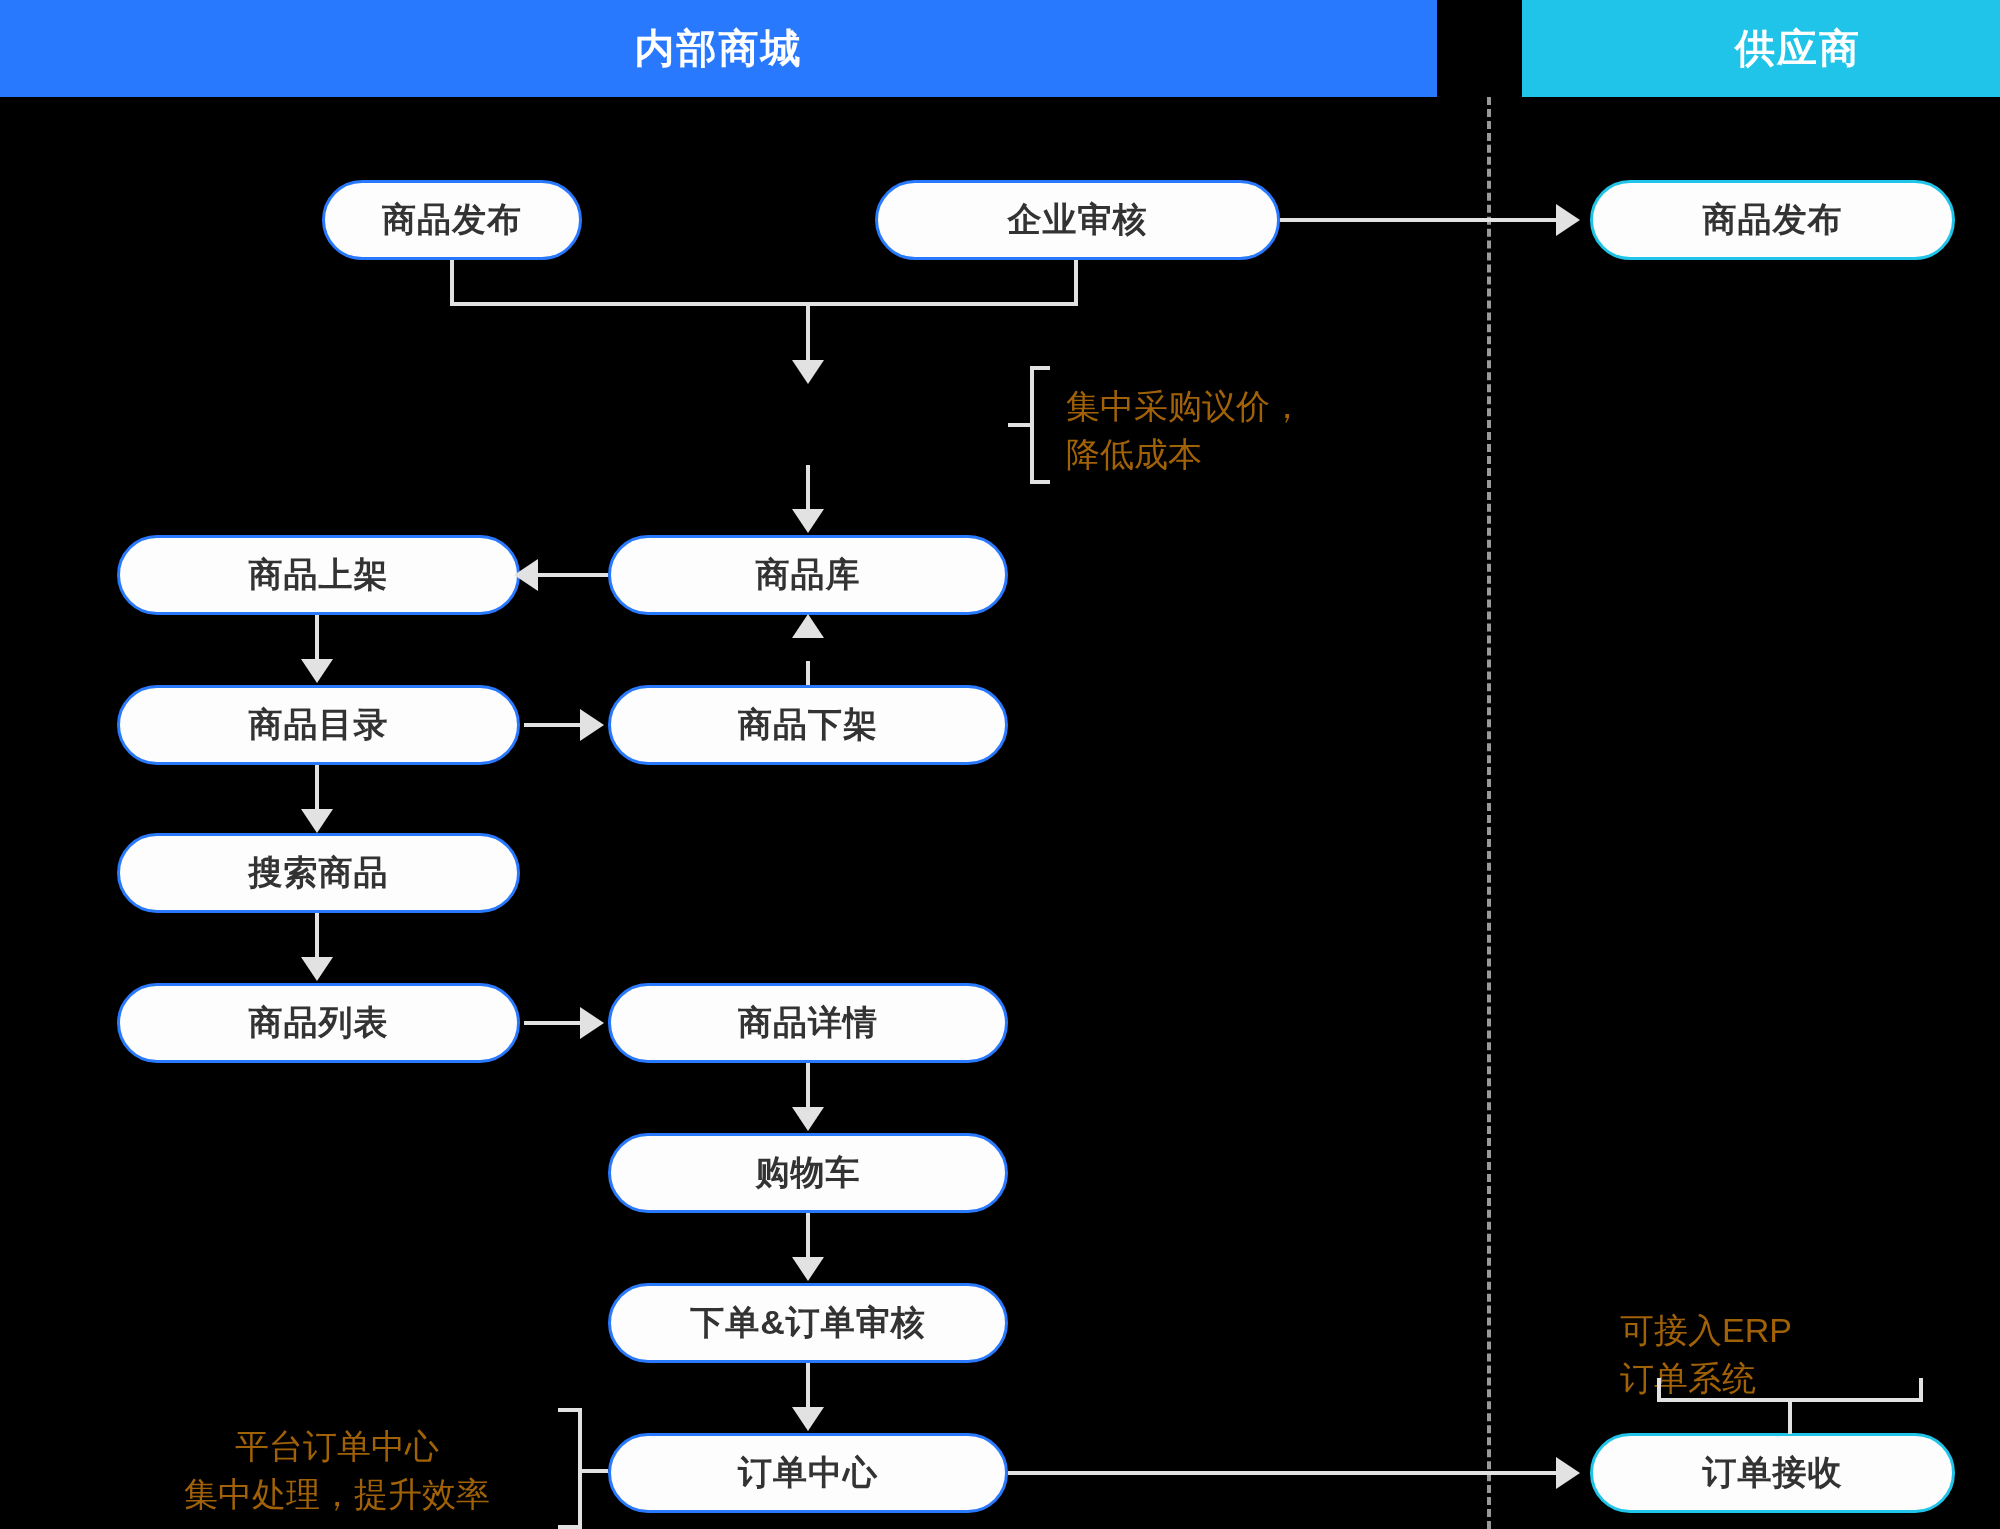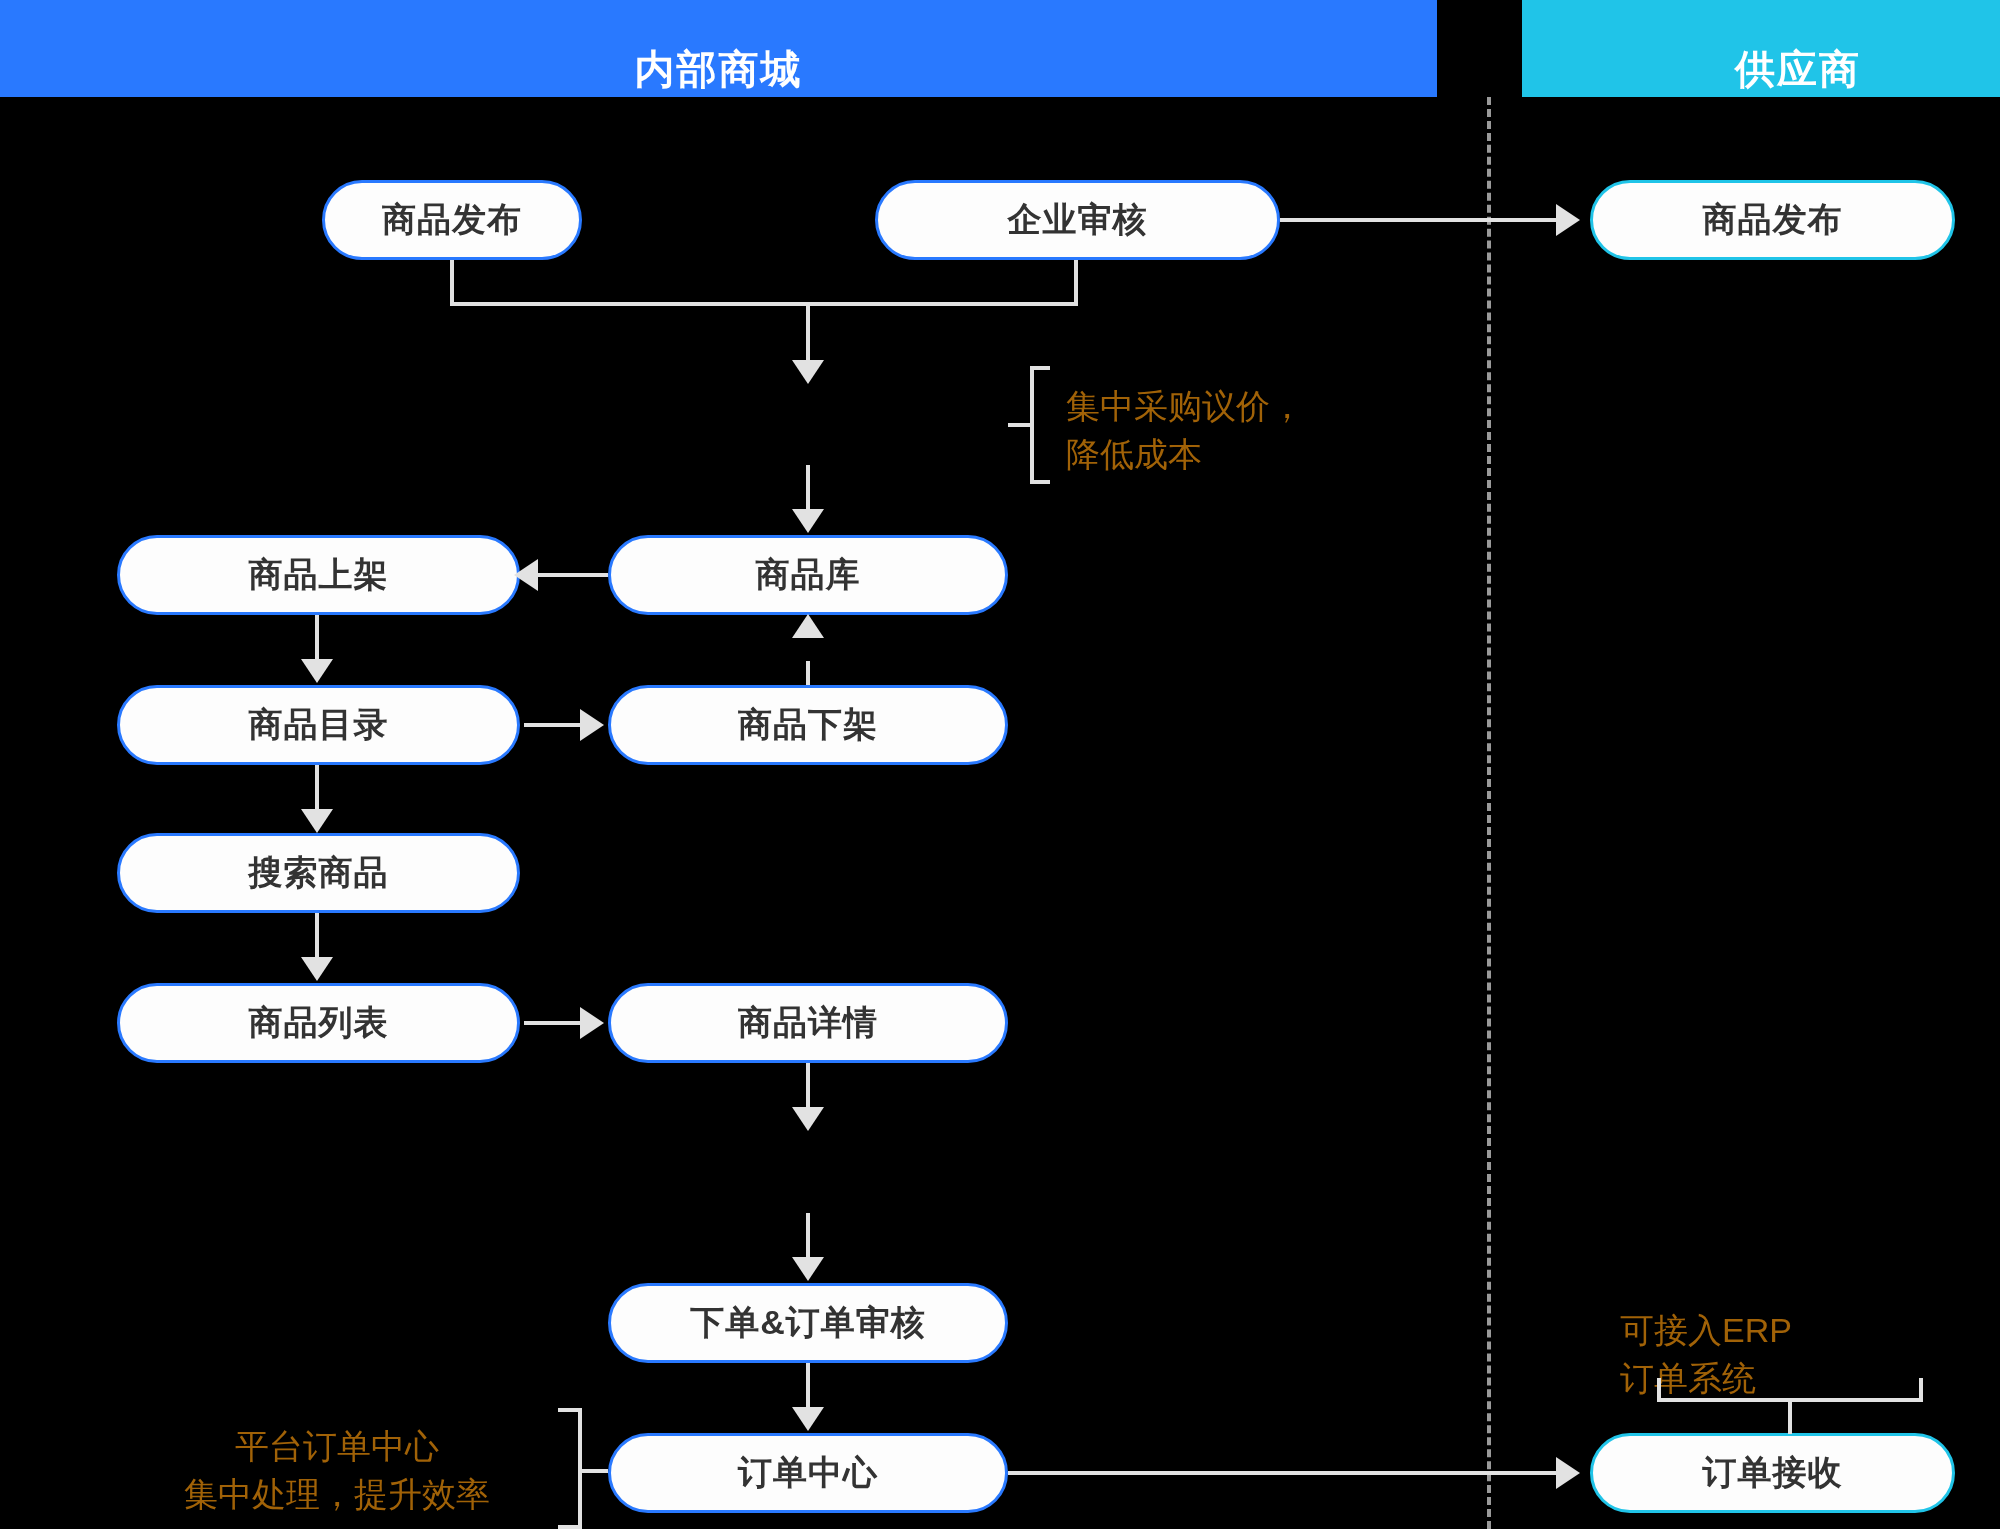--- a/index.html
+++ b/index.html
@@ -5,21 +5,21 @@
   html,body{margin:0;padding:0;background:#000;}
   body{
     font-family:"Liberation Sans","DejaVu Sans",sans-serif;
     width:2000px;height:1529px;overflow:hidden;position:relative;
   }
   #stage{position:absolute;left:0;top:0;width:2000px;height:1529px;background:#000;}
 
   
   .lane-head{
     position:absolute;top:0;height:97px;
-    display:flex;align-items:flex-end;justify-content:center;
+    display:flex;align-items:center;justify-content:center;
     color:#fff;font-size:40px;font-weight:bold;letter-spacing:2px;
   }
   .lane-internal{left:0;width:1437px;background:#2979ff;}
   .lane-supplier{left:1522px;width:552px;background:#20c4e8;}
 
   
   .lane-divider{
     position:absolute;left:1487px;top:97px;width:0;height:1432px;
     border-left:4px dashed #9a9a9a;
   }
@@ -153,20 +153,23 @@
   </div>
   <div class="node" style="left:608px;top:983px;width:400px;">
     <span>商品详情</span>
   </div>
   <div class="ln h" style="left:524px;top:1021px;width:60px;"></div>
   <div class="arrow right" style="left:580px;top:1007px;"></div>
 
   <div class="ln v" style="left:806px;top:1063px;height:46px;"></div>
   <div class="arrow down" style="left:792px;top:1107px;"></div>
 
+  <div class="node" style="left:608px;top:1133px;width:400px;">
+    <span>购物车</span>
+  </div>
 
   <div class="ln v" style="left:806px;top:1213px;height:46px;"></div>
   <div class="arrow down" style="left:792px;top:1257px;"></div>
 
   <div class="node" style="left:608px;top:1283px;width:400px;">
     <span>下单&amp;订单审核</span>
   </div>
 
   <div class="ln v" style="left:806px;top:1363px;height:46px;"></div>
   <div class="arrow down" style="left:792px;top:1407px;"></div>

